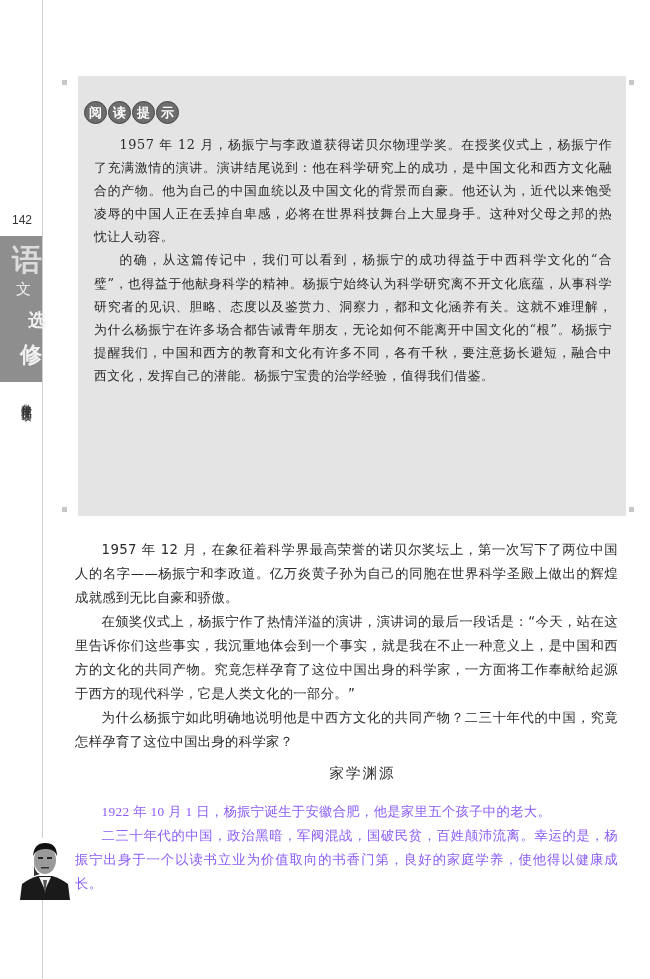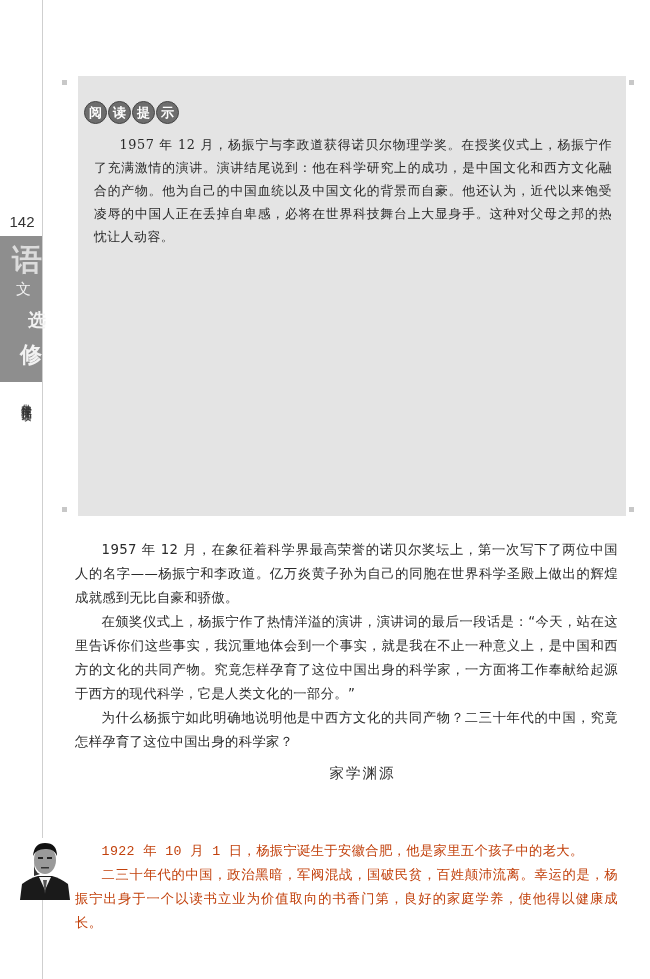--- a/index.html
+++ b/index.html
@@ -4,21 +4,21 @@
 <style>
   html, body { margin:0; padding:0; }
   body {
     width:650px; height:979px; position:relative; overflow:hidden;
     background:#ffffff;
     font-family:"DejaVu Serif","Liberation Serif",serif;
     color:#222;
   }
   .vline { position:absolute; left:42px; top:0; width:1px; height:979px; background:#cfcfcf; }
   .page-num { position:absolute; left:4px; top:213px; width:36px; text-align:center;
-    font-family:"Liberation Sans","DejaVu Sans",sans-serif; font-size:15px; color:#333; }
+    font-family:"Liberation Sans","DejaVu Sans",sans-serif; font-size:12px; color:#333; }
   .side-block { position:absolute; left:0; top:236px; width:42px; height:146px; background:#8e8e8e; }
   .side-block span { position:absolute; color:#f2f2f2; font-family:"DejaVu Serif",serif; }
   .sb-0 { left:12px; top:4px; font-size:30px; font-weight:bold; color:#dcdcdc !important; }
   .sb-1 { left:16px; top:44px; font-size:15px; }
   .sb-2 { left:28px; top:72px; font-size:18px; font-weight:bold; }
   .sb-3 { left:20px; top:104px; font-size:22px; font-weight:bold; }
   .side-sub { position:absolute; left:20px; top:395px; width:14px; font-size:10.5px; line-height:14px;
     color:#333; writing-mode:vertical-rl; letter-spacing:1px; }
 
   .tip-box { position:absolute; left:78px; top:76px; width:548px; height:440px; background:#e4e4e4; }
@@ -32,21 +32,21 @@
   .tip-body { position:absolute; left:16px; top:57px; width:518px; font-size:12.8px; line-height:23.1px;
     color:#2a2a2a; letter-spacing:0.55px; font-family:"DejaVu Serif",serif; }
   .tip-body p { margin:0; text-indent:2em; text-align:justify; }
 
   .main { position:absolute; left:75px; top:538px; width:543px; font-size:13.3px; line-height:24px;
     color:#2a2a2a; font-family:"DejaVu Sans",sans-serif; letter-spacing:0.35px; }
   .main p { margin:0; text-indent:2em; text-align:justify; }
   .section-title { position:absolute; left:0; width:650px; top:764px; padding-left:75px; box-sizing:border-box;
     text-align:center; font-size:14.5px; letter-spacing:2px; color:#333; font-family:"DejaVu Sans",sans-serif; }
   .main2 { position:absolute; left:75px; top:800px; width:543px; font-size:13.3px; line-height:24px;
-    color:#c2410c; font-family:Liberation Mono, monospace; letter-spacing:0.35px;margin-top:40px; }
+    color:#8b5cf6; font-family:Liberation Serif, serif; letter-spacing:0.35px; }
   .main2 p { margin:0; text-indent:2em; text-align:justify; }
 
   .portrait { position:absolute; left:20px; top:838px; width:50px; height:62px; overflow:hidden; }
 </style>
 </head>
 <body>
 
 <div class="vline"></div>
 <div class="page-num">142</div>
 
@@ -64,20 +64,21 @@
   <div class="corner c-bl"></div>
   <div class="corner c-br"></div>
   <div class="tip-header">
     <div class="circ">阅</div>
     <div class="circ">读</div>
     <div class="circ">提</div>
     <div class="circ">示</div>
   </div>
   <div class="tip-body">
     <p>1957 年 12 月，杨振宁与李政道获得诺贝尔物理学奖。在授奖仪式上，杨振宁作了充满激情的演讲。演讲结尾说到：他在科学研究上的成功，是中国文化和西方文化融合的产物。他为自己的中国血统以及中国文化的背景而自豪。他还认为，近代以来饱受凌辱的中国人正在丢掉自卑感，必将在世界科技舞台上大显身手。这种对父母之邦的热忱让人动容。</p>
+    <p>的确，从这篇传记中，我们可以看到，杨振宁的成功得益于中西科学文化的“合璧”，也得益于他献身科学的精神。杨振宁始终认为科学研究离不开文化底蕴，从事科学研究者的见识、胆略、态度以及鉴赏力、洞察力，都和文化涵养有关。这就不难理解，为什么杨振宁在许多场合都告诫青年朋友，无论如何不能离开中国文化的“根”。杨振宁提醒我们，中国和西方的教育和文化有许多不同，各有千秋，要注意扬长避短，融合中西文化，发挥自己的潜能。杨振宁宝贵的治学经验，值得我们借鉴。</p>
   </div>
 </div>
 
 <div class="main">
   <p>1957 年 12 月，在象征着科学界最高荣誉的诺贝尔奖坛上，第一次写下了两位中国人的名字——杨振宁和李政道。亿万炎黄子孙为自己的同胞在世界科学圣殿上做出的辉煌成就感到无比自豪和骄傲。</p>
   <p>在颁奖仪式上，杨振宁作了热情洋溢的演讲，演讲词的最后一段话是：“今天，站在这里告诉你们这些事实，我沉重地体会到一个事实，就是我在不止一种意义上，是中国和西方的文化的共同产物。究竟怎样孕育了这位中国出身的科学家，一方面将工作奉献给起源于西方的现代科学，它是人类文化的一部分。”</p>
   <p>为什么杨振宁如此明确地说明他是中西方文化的共同产物？二三十年代的中国，究竟怎样孕育了这位中国出身的科学家？</p>
 </div>
 
 <div class="section-title">家学渊源</div>

